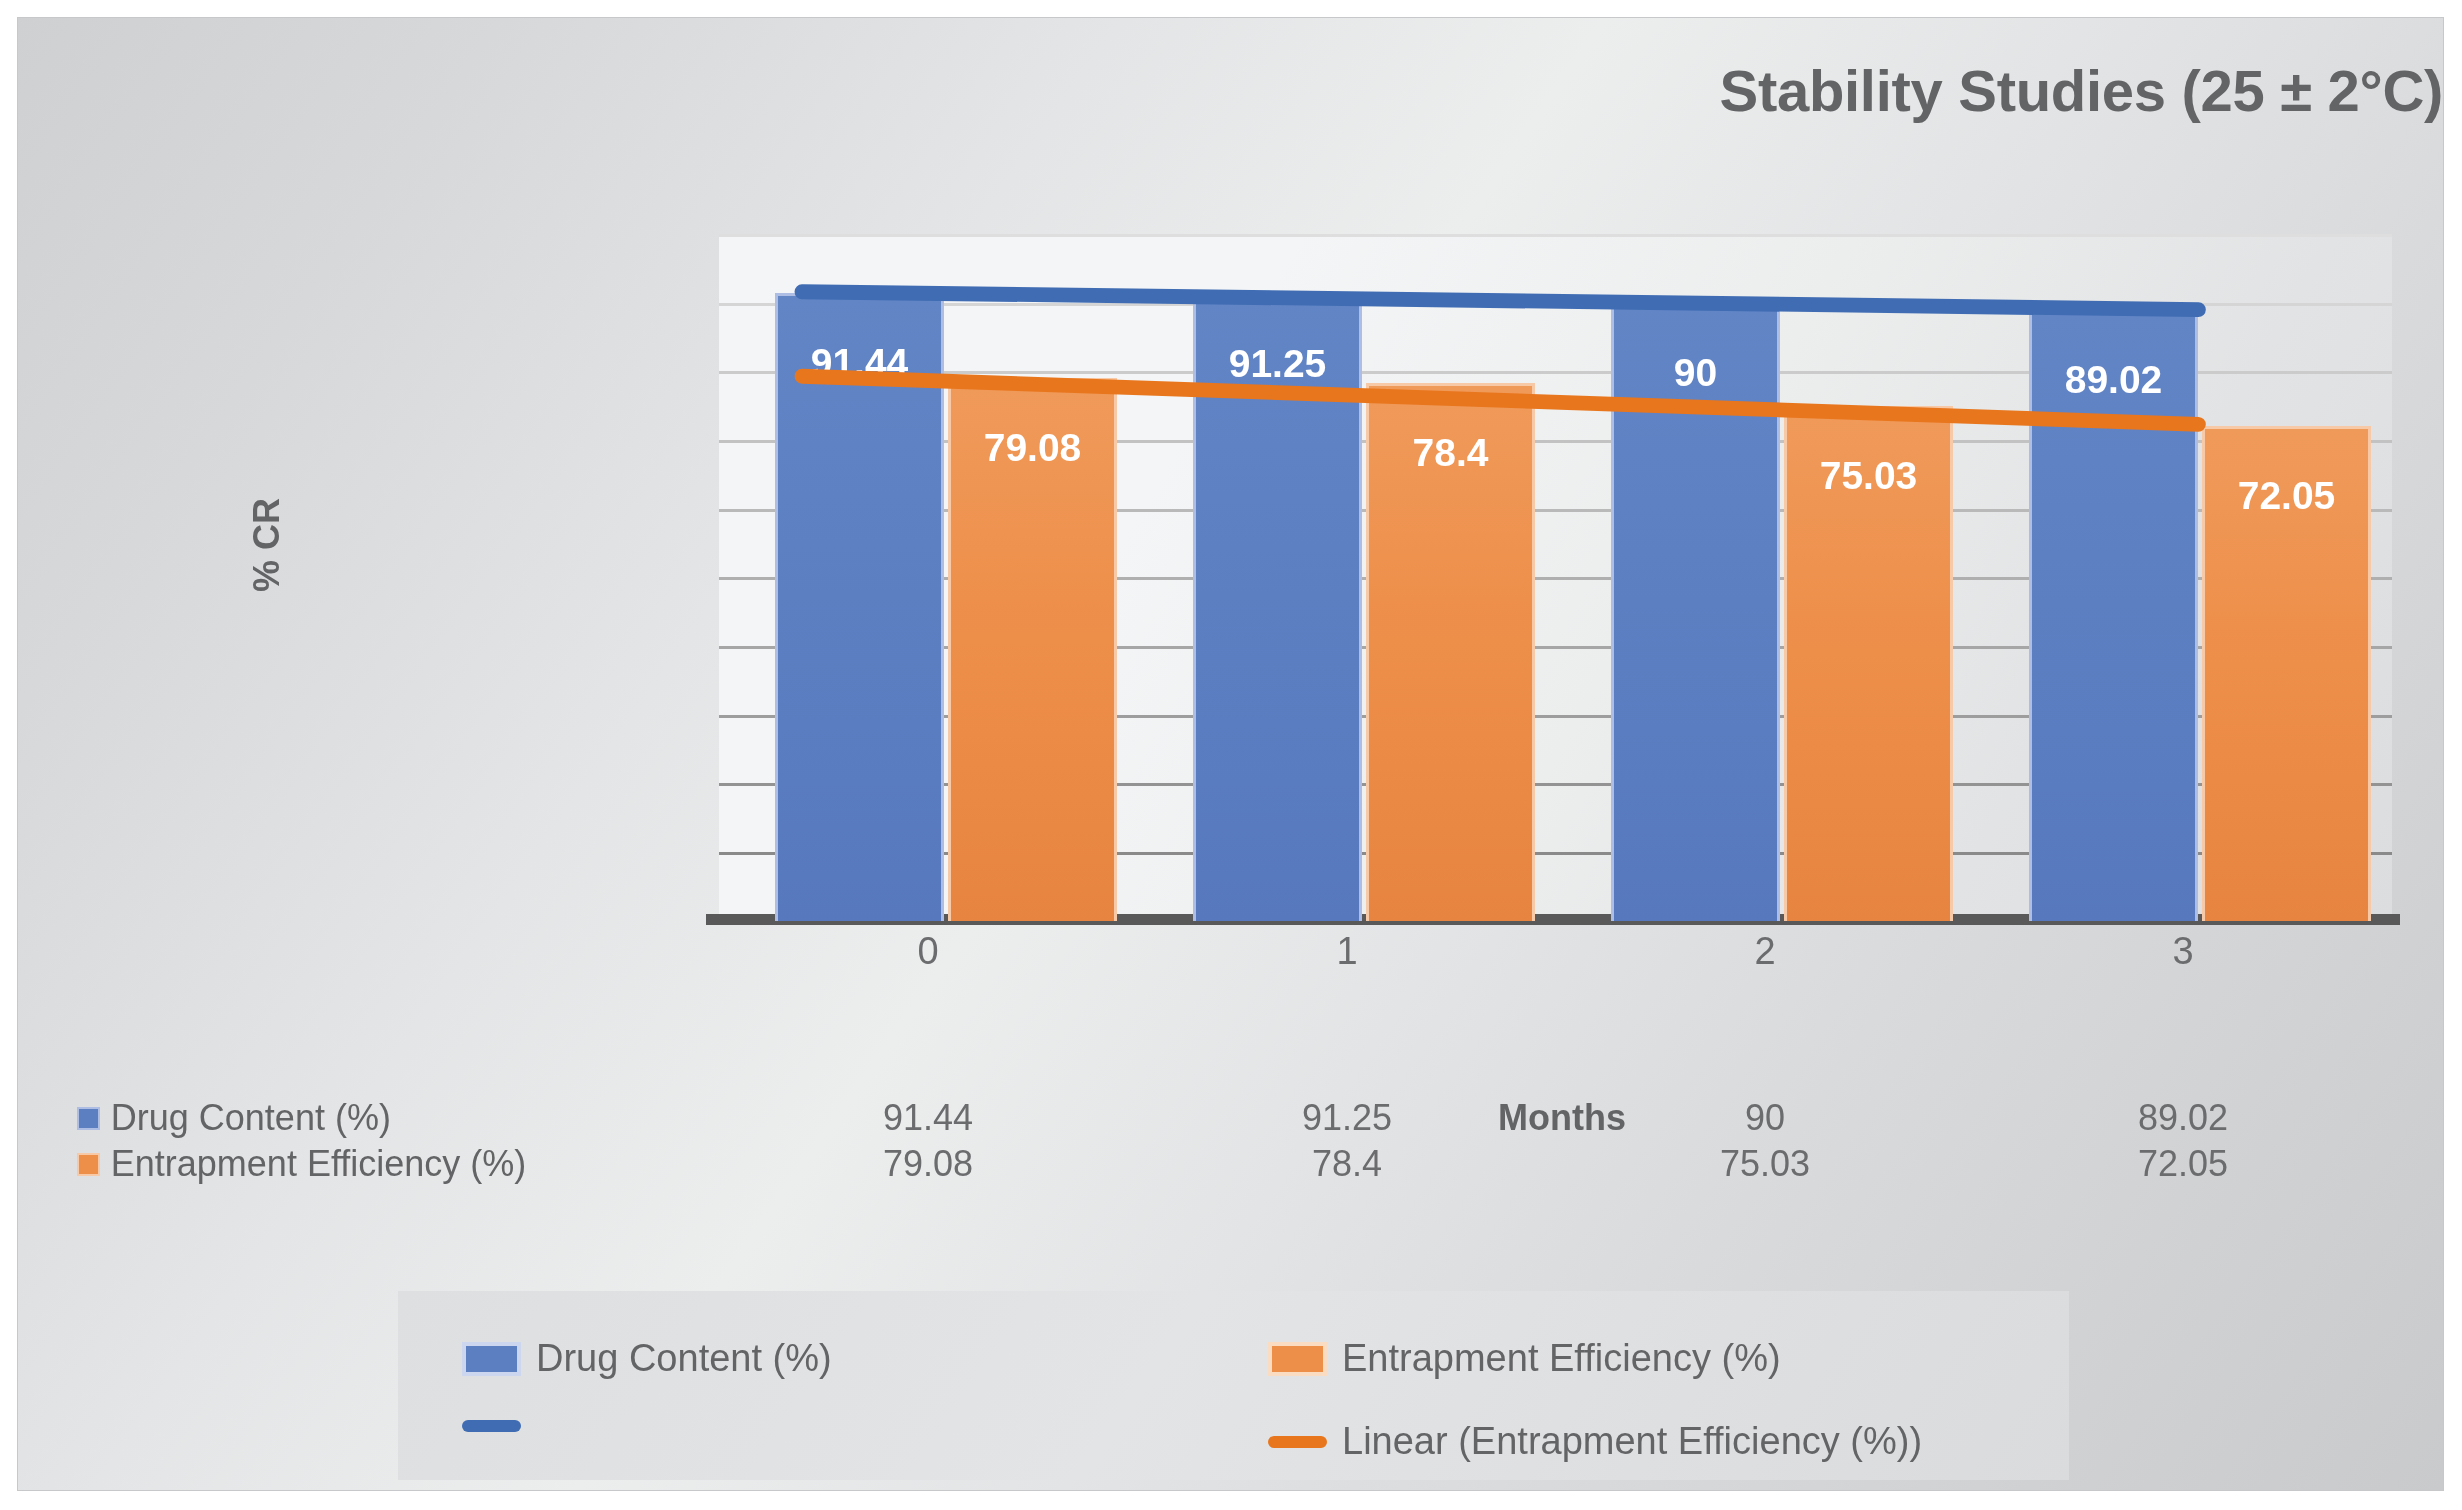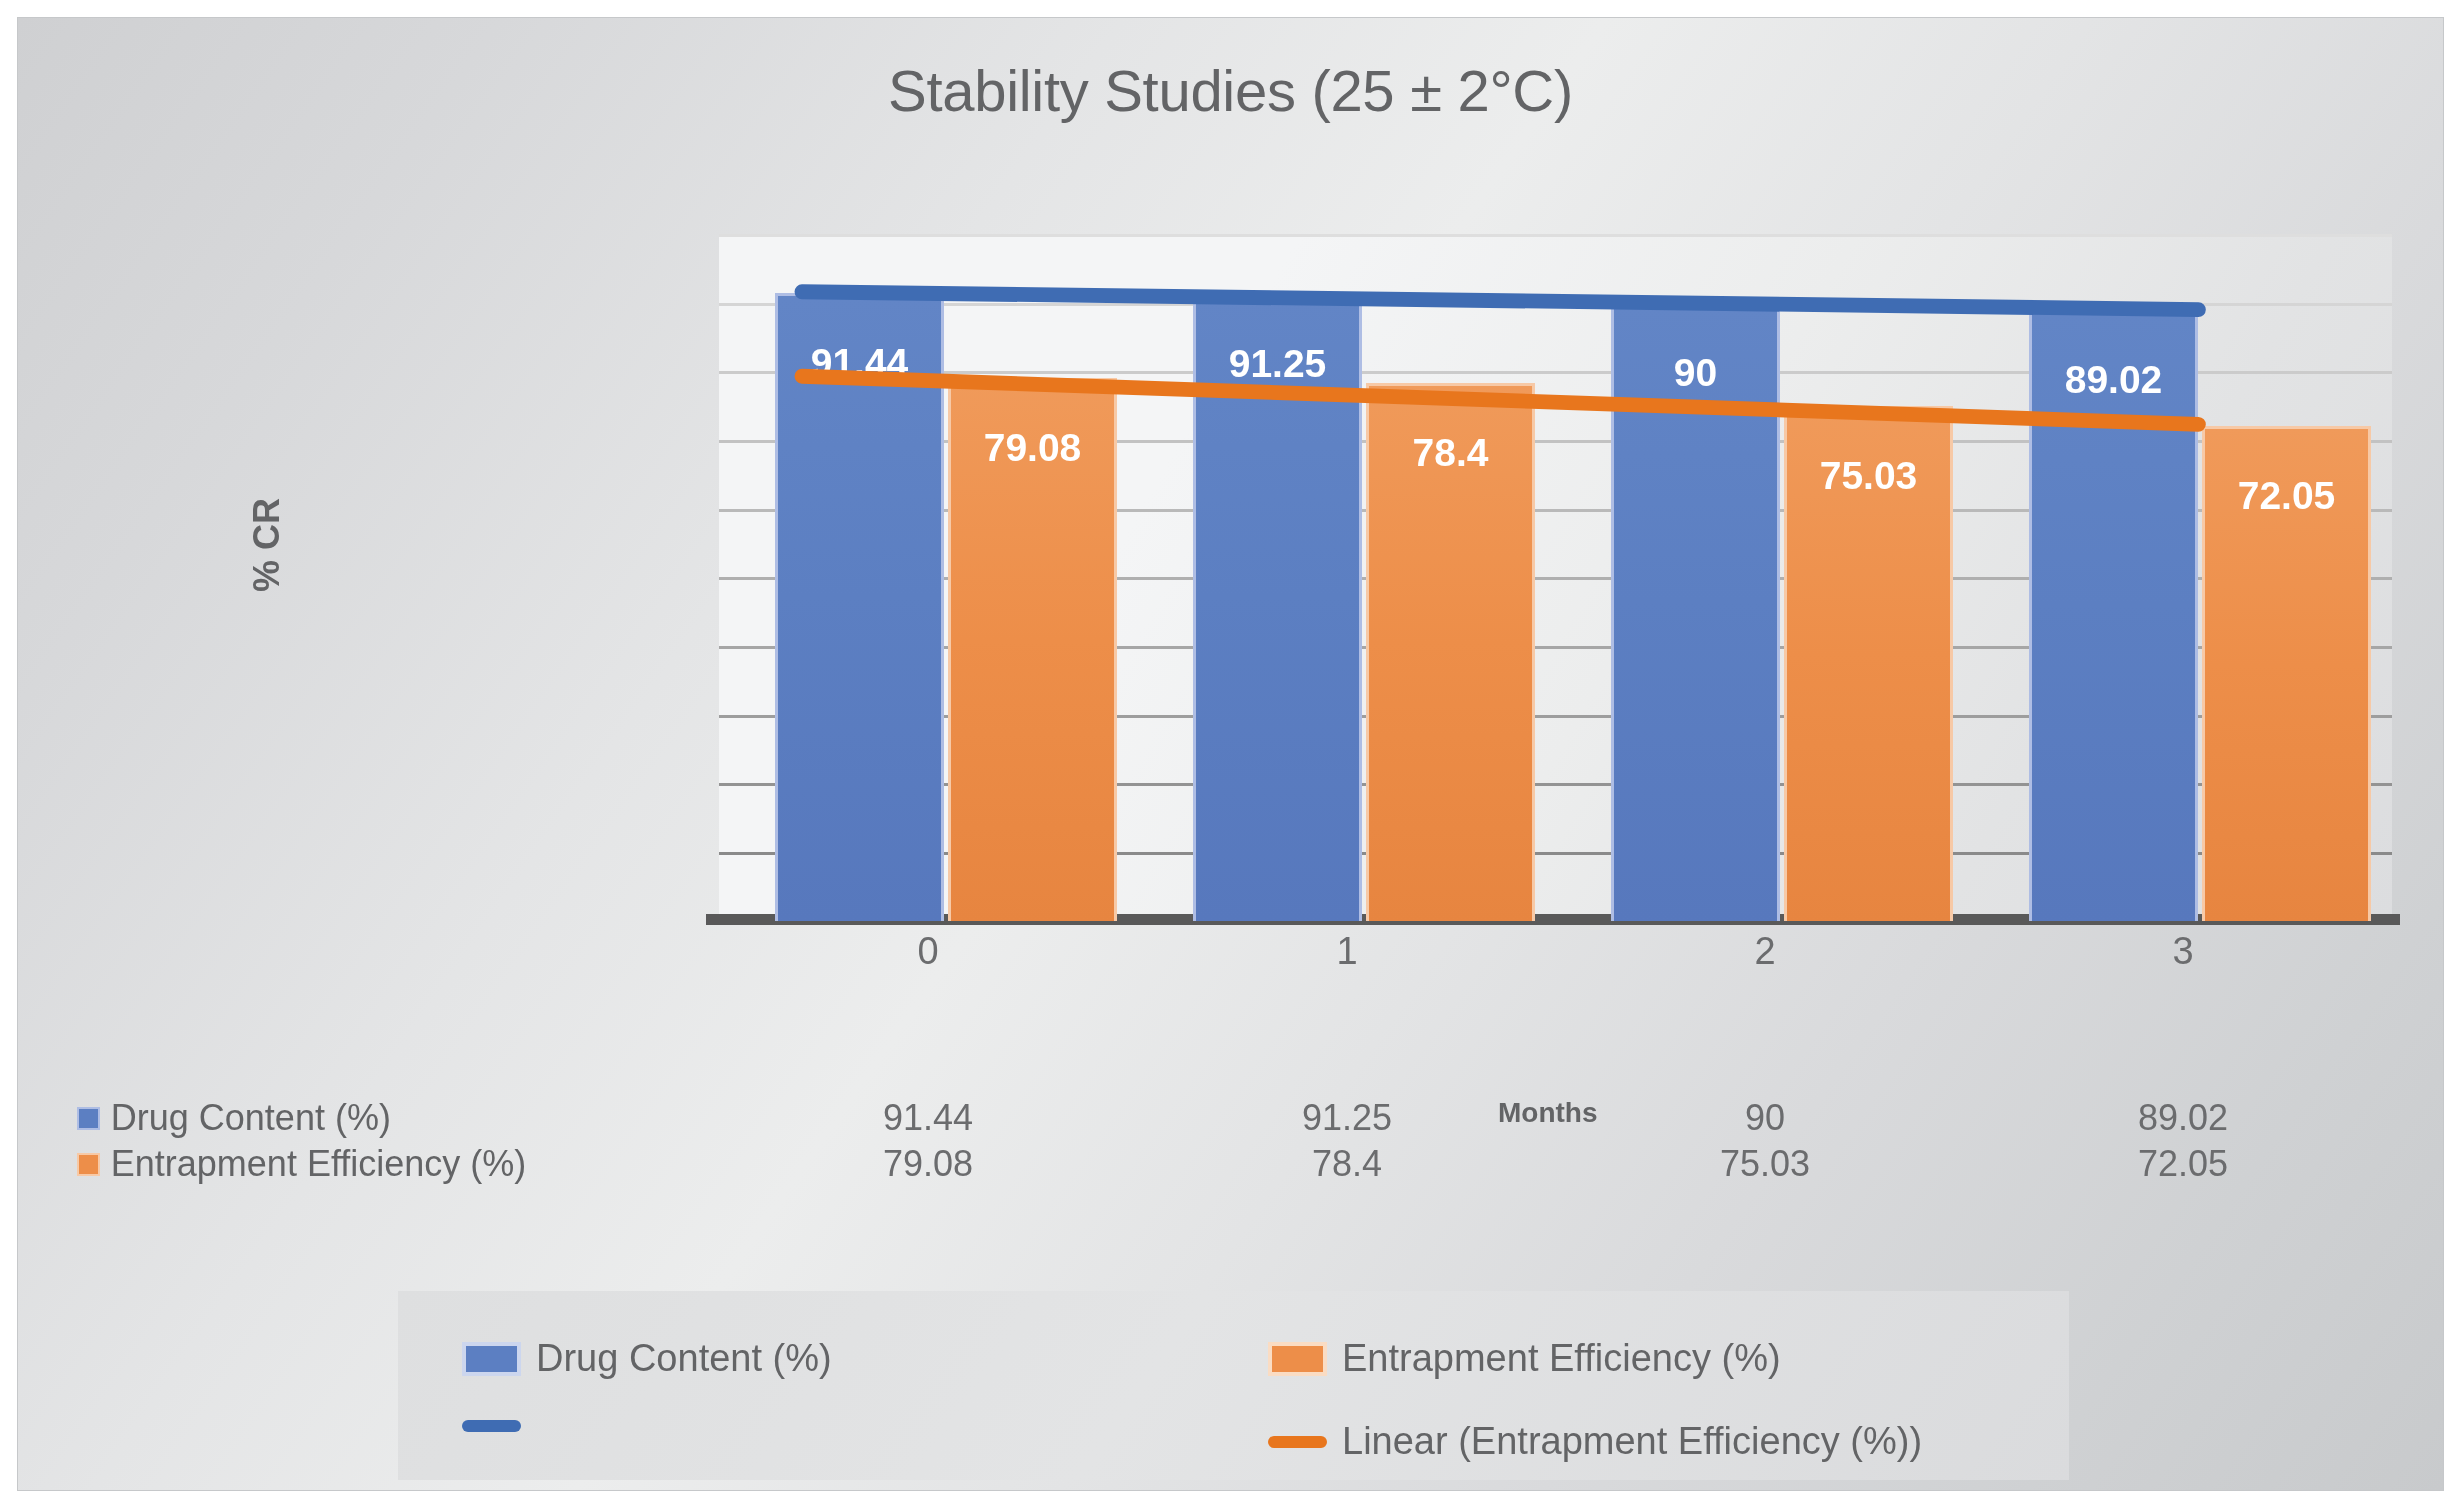--- a/index.html
+++ b/index.html
@@ -33,23 +33,23 @@
     border: 0.7px solid #c6c8ca;
     box-sizing: border-box;
   }
 
   
   #chart-title {
     position: absolute;
     left: 0;
     top: 39px;
     width: 100%;
-    text-align: center;
+    text-align: right;
     font-size: 58px;
-    font-weight: normal;
+    font-weight: bold;
     color: #636466;
     letter-spacing: -0.3px;
     white-space: nowrap;
   }
 
   
   #plot-area {
     position: absolute;
     left: 701px;      
     top: 216px;        
@@ -141,21 +141,21 @@
     text-align: center;
     font-size: 36px;
     color: #6b6c6e;
     white-space: nowrap;
   }
 
   #x-axis-title {
     position: absolute;
     left: 1480px;
     top: 1079px;
-    font-size: 28px;
+    font-size: 36px;
     font-weight: bold;
     color: #636466;
     white-space: nowrap;
   }
 
   #y-axis-title {
     position: absolute;
     left: 202px;
     top: 506px;
     font-size: 36px;

